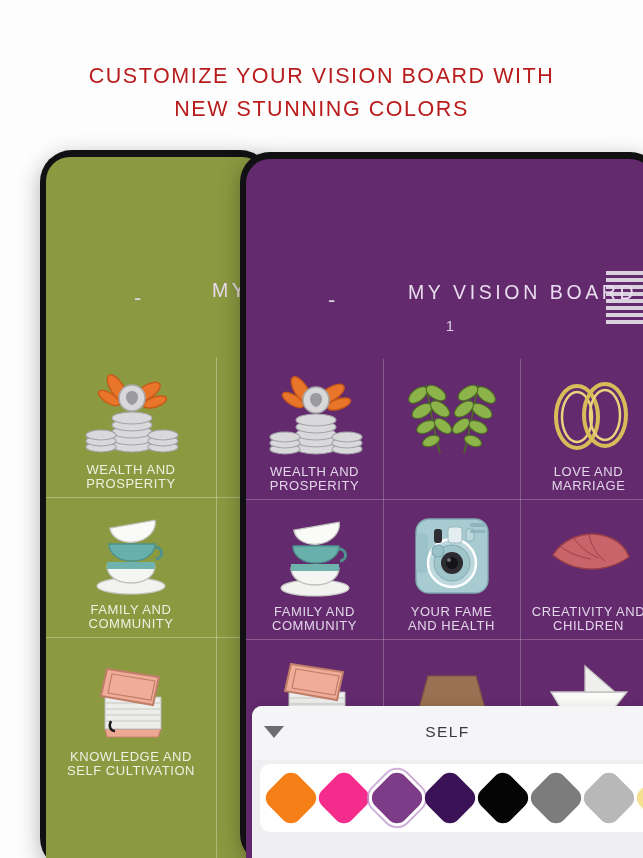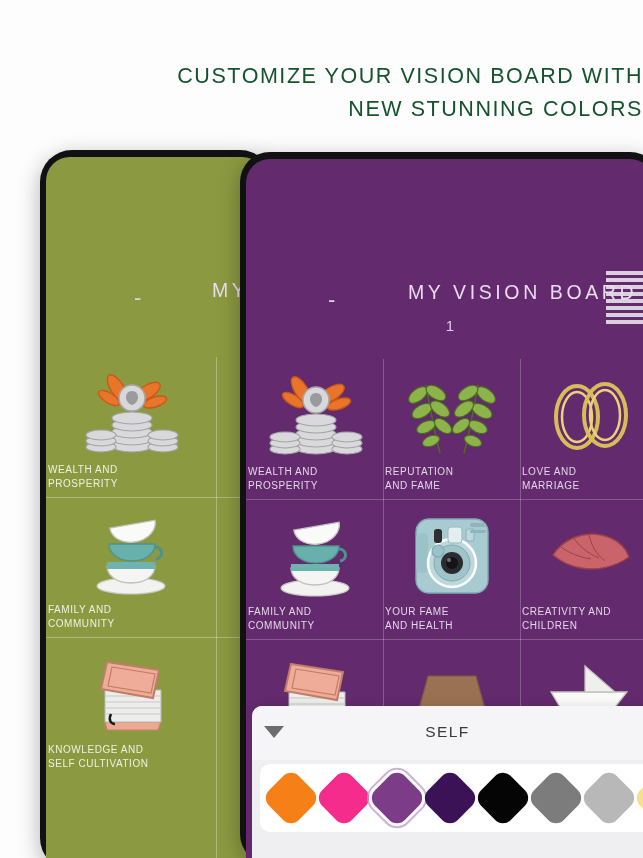--- a/index.html
+++ b/index.html
@@ -7,22 +7,22 @@
     width: 643px; height: 858px;
     overflow: hidden;
     background: #ffffff;
     font-family: "Liberation Sans", sans-serif;
   }
   #stage { position: relative; width: 643px; height: 858px; background: #fdfdfd; overflow: hidden; }
 
   
   .headline {
     position: absolute; left: 0; top: 60px; width: 643px;
-    text-align: right;
-    color: #14532d;
+    text-align: center;
+    color: #b91c1c;
     font-size: 21.5px;
     font-weight: 400;
     letter-spacing: 1.55px;
     line-height: 33px;
     white-space: pre-line;
   }
 
   
   .phone { position: absolute; border-radius: 30px; background: #111114; box-shadow: 0 6px 22px rgba(0,0,0,.30); }
   .phone .screen { position: absolute; inset: 7px 6px 0 6px; border-radius: 24px 24px 0 0; overflow: hidden; }
@@ -50,22 +50,22 @@
   .stripes .row i { display: block; height: 100%; background: #d9d2de; }
   .stripes .row i:first-child { width: 46%; margin-right: 8%; }
   .stripes .row i:last-child { width: 46%; }
 
   
   .grid { position: absolute; left: 0; right: 0; top: 200px; bottom: 0; }
   .tile { position: absolute; overflow: hidden; }
   .tile .art { position: absolute; left: 0; right: 0; top: 8px; height: 96px; display: flex; align-items: center; justify-content: center; }
   .tile .cap {
     position: absolute; left: 2px; right: 2px; top: 106px;
-    color: #e2d6e8;
-    font-size: 10px; letter-spacing: .55px; line-height: 13.5px;
+    text-align: center; color: #e2d6e8;
+    font-size: 13px; letter-spacing: .55px; line-height: 13.5px;
     font-weight: 400; white-space: pre-line;
   }
   .gp .cap { color: #eef0e2; }
   .vline { position: absolute; width: 1px; background: rgba(255,255,255,.23); }
   .hline { position: absolute; height: 1px; background: rgba(255,255,255,.23); }
   .gp .vline, .gp .hline { background: rgba(255,255,255,.30); }
 
   
   #theme-sheet {
     position: absolute; left: 252px; top: 706px; width: 391px; height: 152px;
@@ -153,21 +153,21 @@
               <rect x="26" y="54" width="48" height="7" fill="#6FB3AE"></rect>
               <path d="M28 36h46c0 10-10 17-23 17S28 46 28 36z" fill="#67B0AB" stroke="#4E918D" stroke-width="1.3"></path>
               <path d="M74 39c8 0 9 11 1 12" fill="none" stroke="#4E918D" stroke-width="3"></path>
               <path d="M30 16h46c0 10-10 18-23 18S30 26 30 16z" fill="#FAFAF8" stroke="#C2C2BF" stroke-width="1.3" transform="rotate(-10 53 25)"></path>
             </svg>
           </div>
           <div class="cap">FAMILY AND
 COMMUNITY</div>
         </div>
 
-        <div class="tile" style="left:0; top:280px; width:170px; height:140px;text-decoration:underline;">
+        <div class="tile" style="left:0; top:287px; width:170px; height:140px;text-decoration:underline;">
           <div class="art">
             <svg width="92" height="86" viewBox="0 0 92 86">
               <path d="M20 72h56l-3 8H22z" fill="#EDA894" stroke="#C9806C" stroke-width="1.2"></path>
               <g fill="#EDEDEB" stroke="#B9B9B6" stroke-width="1">
                 <path d="M20 40h56v32H20z"></path>
               </g>
               <g stroke="#C7C7C4" stroke-width="1.1">
                 <path d="M21 46h54M21 52h54M21 58h54M21 64h54"></path>
               </g>
               <path d="M22 12l52 8-6 28-52-9z" fill="#EFAC98" stroke="#C07D68" stroke-width="2"></path>
@@ -279,22 +279,20 @@
                 <ellipse cx="86" cy="24" rx="11" ry="6" transform="rotate(38 86 24)"></ellipse>
                 <ellipse cx="68" cy="22" rx="11" ry="6" transform="rotate(-32 68 22)"></ellipse>
                 <ellipse cx="82" cy="40" rx="11" ry="6" transform="rotate(30 82 40)"></ellipse>
                 <ellipse cx="64" cy="38" rx="11" ry="6" transform="rotate(-36 64 38)"></ellipse>
                 <ellipse cx="78" cy="56" rx="10" ry="5.5" transform="rotate(26 78 56)"></ellipse>
                 <ellipse cx="61" cy="55" rx="10" ry="5.5" transform="rotate(-38 61 55)"></ellipse>
                 <ellipse cx="73" cy="70" rx="9" ry="5" transform="rotate(22 73 70)"></ellipse>
               </g>
             </svg>
           </div>
-          <div class="cap">REPUTATION
-AND FAME</div>
         </div>
 
         <div class="tile" style="left:274px; top:0; width:137px; height:140px;">
           <div class="art">
             <svg width="100" height="88" viewBox="0 0 100 88">
               <g fill="none" stroke="#D7BC5A" stroke-width="4">
                 <ellipse cx="38" cy="46" rx="21" ry="31"></ellipse>
                 <ellipse cx="38" cy="46" rx="15" ry="25" stroke-width="2.5" stroke="#E8D27E"></ellipse>
                 <ellipse cx="66" cy="44" rx="21" ry="31"></ellipse>
                 <ellipse cx="66" cy="44" rx="15" ry="25" stroke-width="2.5" stroke="#E8D27E"></ellipse>

